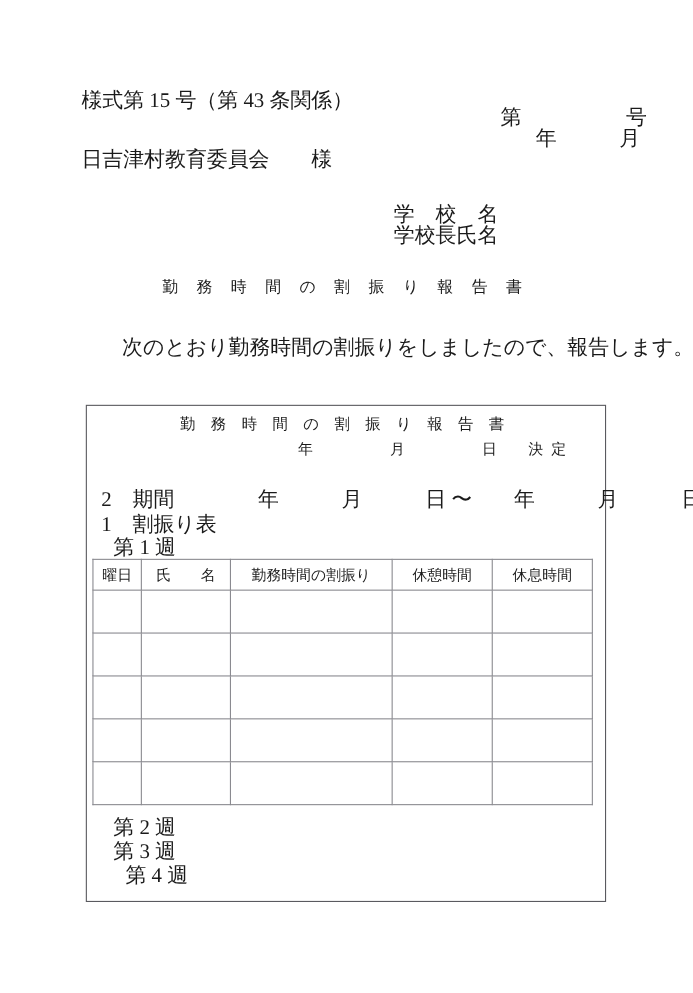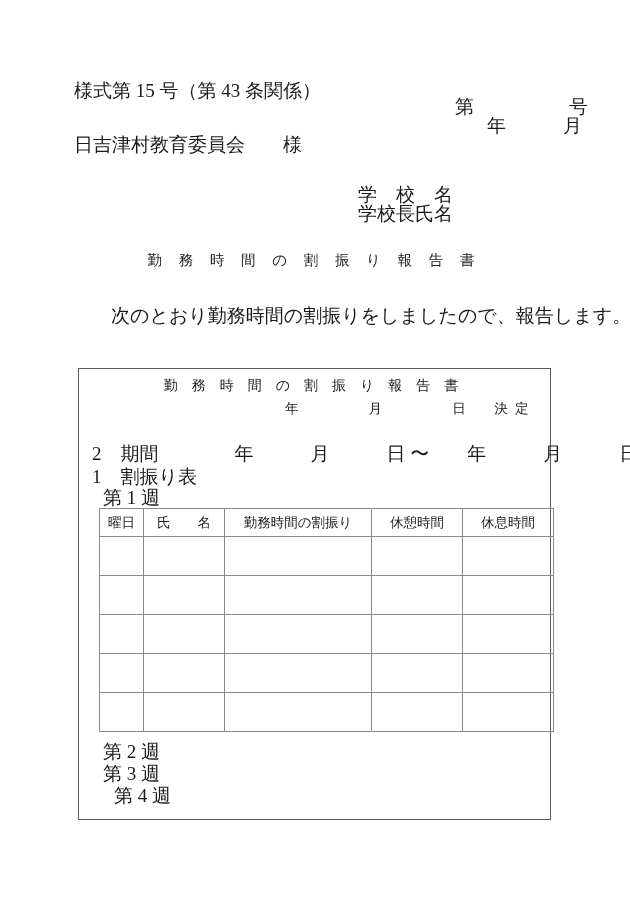--- a/index.html
+++ b/index.html
@@ -57,36 +57,36 @@
 
   .box-inner { position: relative; width: 100%; height: 100%; }
 
   #box-title {
     position: absolute; left: 0; right: 0; top: 8px;
     text-align: center; font-size: 14px; white-space: pre;
   }
   #box-title span { letter-spacing: 1.0em; margin-left: .5em; }
 
   #box-decision-date {
-    position: absolute; right: 14px; top: 31px;
+    position: absolute; right: 28px; top: 31px;
     font-size: 13.5px; white-space: pre;
   }
 
   #period-line  { position: absolute; left: 13px; top: 72px; }
   #table-label  { position: absolute; left: 13px; top: 95px; }
   #week1-label  { position: absolute; left: 24px; top: 116px; }
 
   #week2-label  { position: absolute; left: 24px; top: 370px; }
   #week3-label  { position: absolute; left: 24px; top: 392px; }
   #week4-label  { position: absolute; left: 35px; top: 414px; }
 
   
   #schedule-table {
     position: absolute;
-    left: 20px;
+    left: 5px;
     top: 139px;
     width: 449px;
     border-collapse: collapse;
     table-layout: fixed;
   }
   #schedule-table td, #schedule-table th {
     border: 1px solid #8a8a90;
     padding: 0;
     font-weight: normal;
     font-size: 13.5px;

